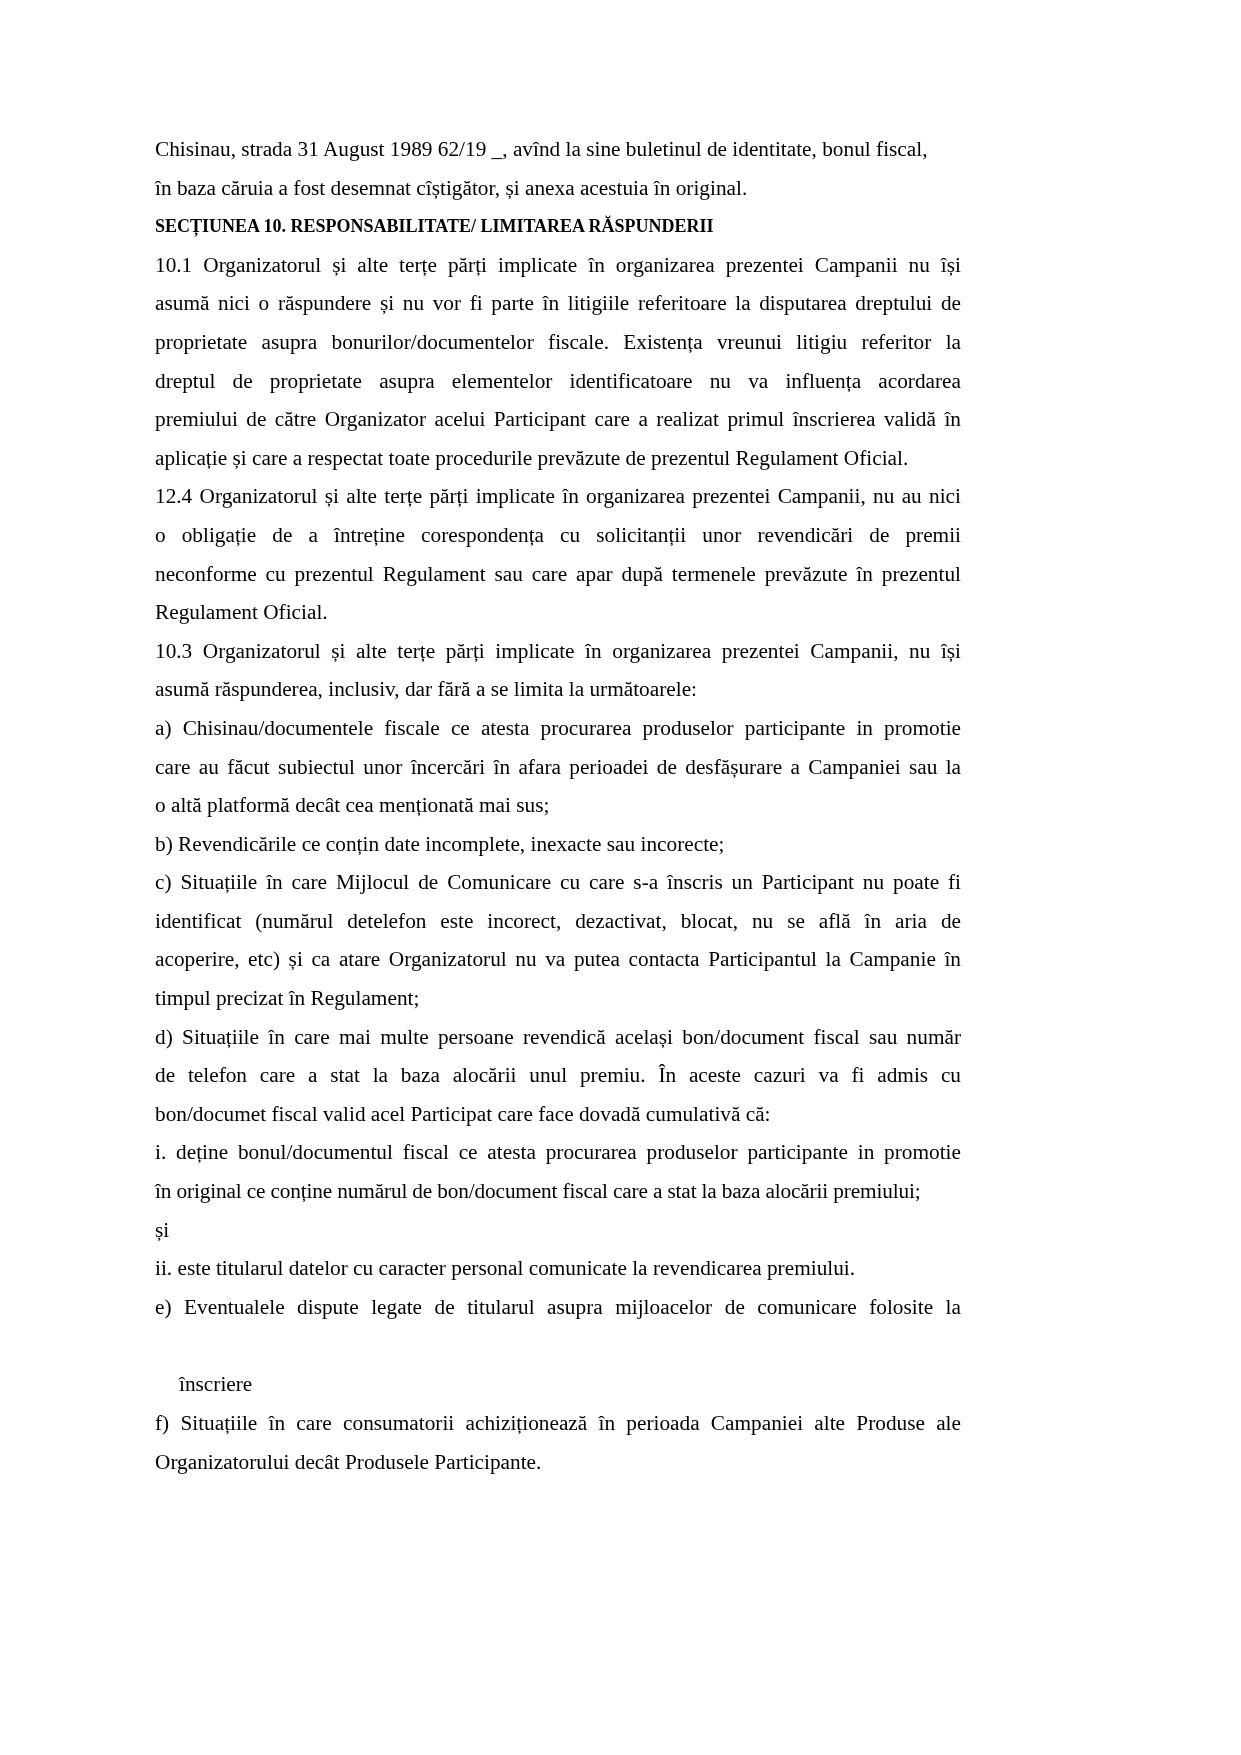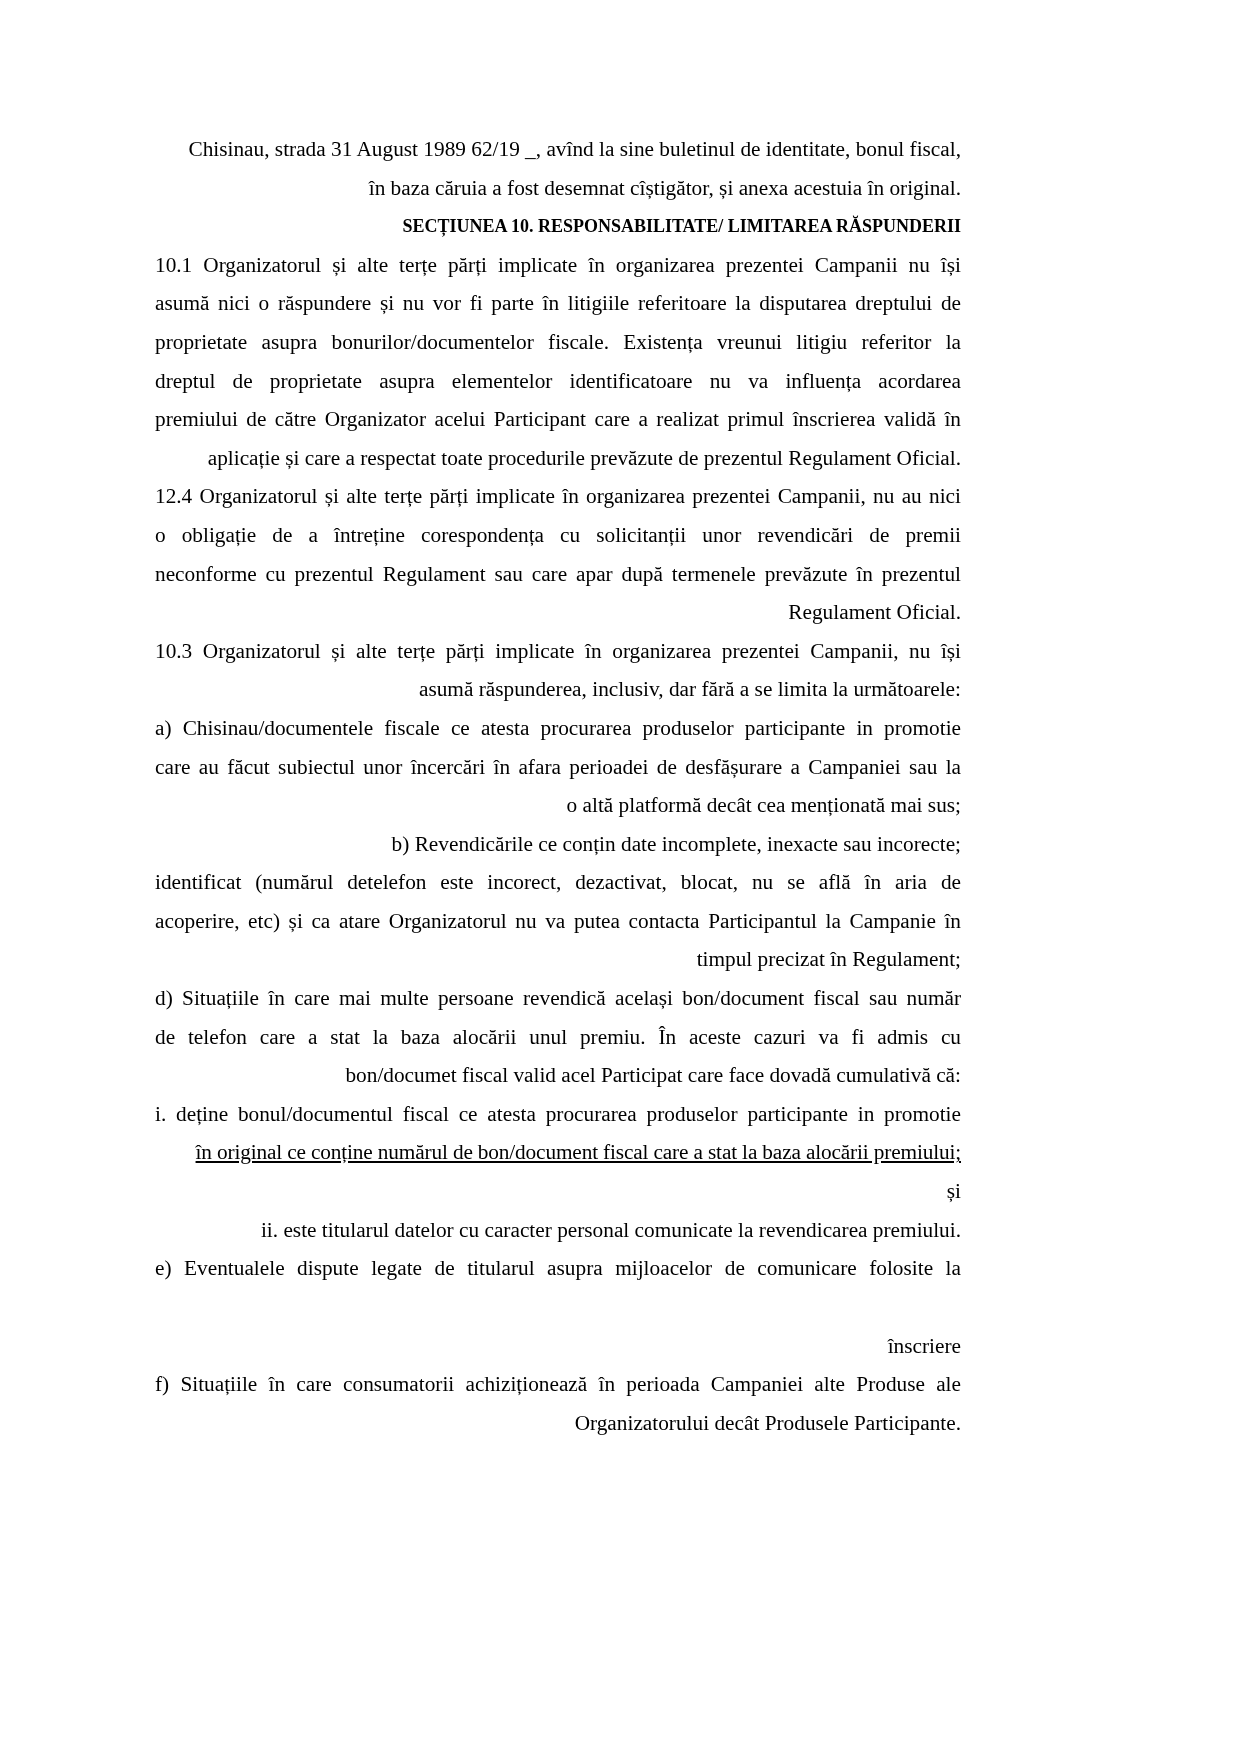--- a/index.html
+++ b/index.html
@@ -20,37 +20,35 @@
       left: 155px;
       top: 130px;
       width: 806px;
     }
     .line {
       height: 38.6px;
       line-height: 38.6px;
       font-size: 21.3px;
       white-space: nowrap;
       position: relative;
-      text-align: right;
     }
     .line.just {
       text-align: justify;
       text-align-last: justify;
     }
     .line.heading {
       font-weight: bold;
       font-size: 18px;
     }
     .line.indent {
       padding-left: 24px;
       margin-top: 39px;
     }
     .line.cond {
       letter-spacing: -0.15px;
-      text-decoration: underline;
     }
   </style>
 </head>
 <body>
 
 <div class="page">
 
   <div class="line">Chisinau, strada 31 August 1989 62/19 _,  avînd la sine buletinul de identitate, bonul fiscal,</div>
   <div class="line">în baza căruia a fost desemnat cîștigător, și anexa acestuia în original.</div>
 
@@ -70,20 +68,21 @@
 
   <div class="line just">10.3  Organizatorul și alte terțe părți implicate în organizarea prezentei Campanii, nu își</div>
   <div class="line">asumă răspunderea, inclusiv, dar fără a se limita la următoarele:</div>
 
   <div class="line just">a) Chisinau/documentele fiscale ce atesta procurarea produselor participante in promotie</div>
   <div class="line just">care au făcut subiectul unor încercări în afara perioadei de desfășurare a Campaniei sau la</div>
   <div class="line">o altă platformă decât cea menționată mai sus;</div>
 
   <div class="line">b) Revendicările ce conțin date incomplete, inexacte sau incorecte;</div>
 
+  <div class="line just">c) Situațiile în care Mijlocul de Comunicare cu care s-a înscris un Participant nu poate fi</div>
   <div class="line just">identificat (numărul detelefon este incorect, dezactivat, blocat, nu se află în aria  de</div>
   <div class="line just">acoperire, etc) și ca atare Organizatorul nu va putea contacta Participantul la Campanie în</div>
   <div class="line">timpul precizat în Regulament;</div>
 
   <div class="line just">d) Situațiile în care mai multe persoane revendică același bon/document fiscal sau număr</div>
   <div class="line just">de telefon care a stat la baza alocării unul premiu. În aceste cazuri va fi admis cu</div>
   <div class="line">bon/documet fiscal valid acel Participat care face dovadă cumulativă că:</div>
 
   <div class="line just">i. deține bonul/documentul fiscal ce atesta procurarea produselor participante in promotie</div>
   <div class="line cond">în original ce conține numărul de bon/document fiscal care a stat la baza alocării premiului;</div>

